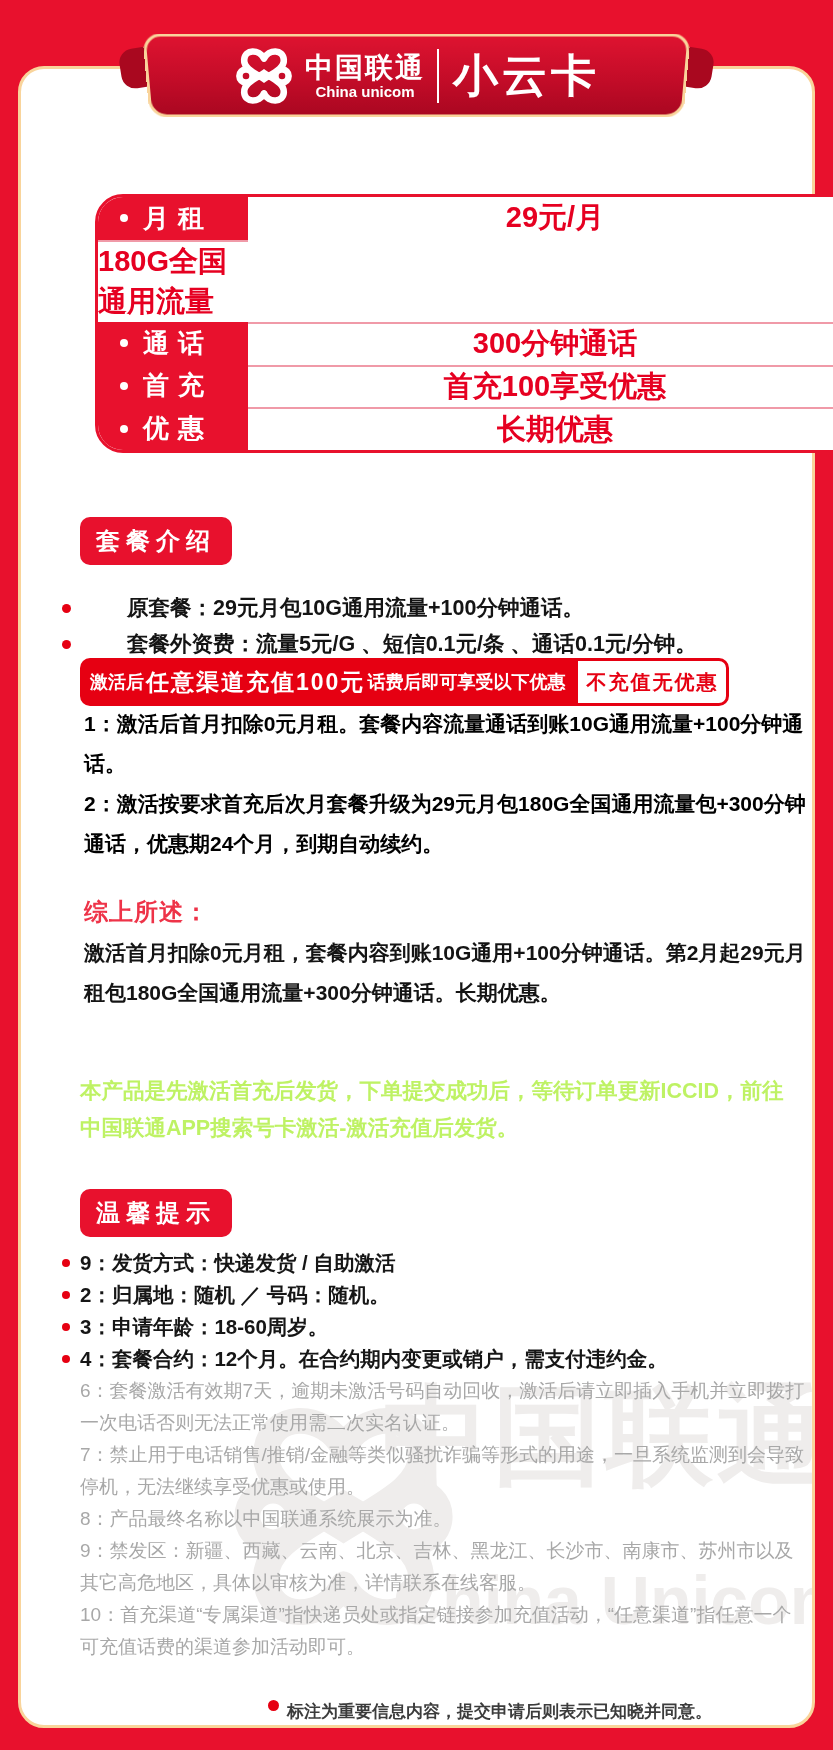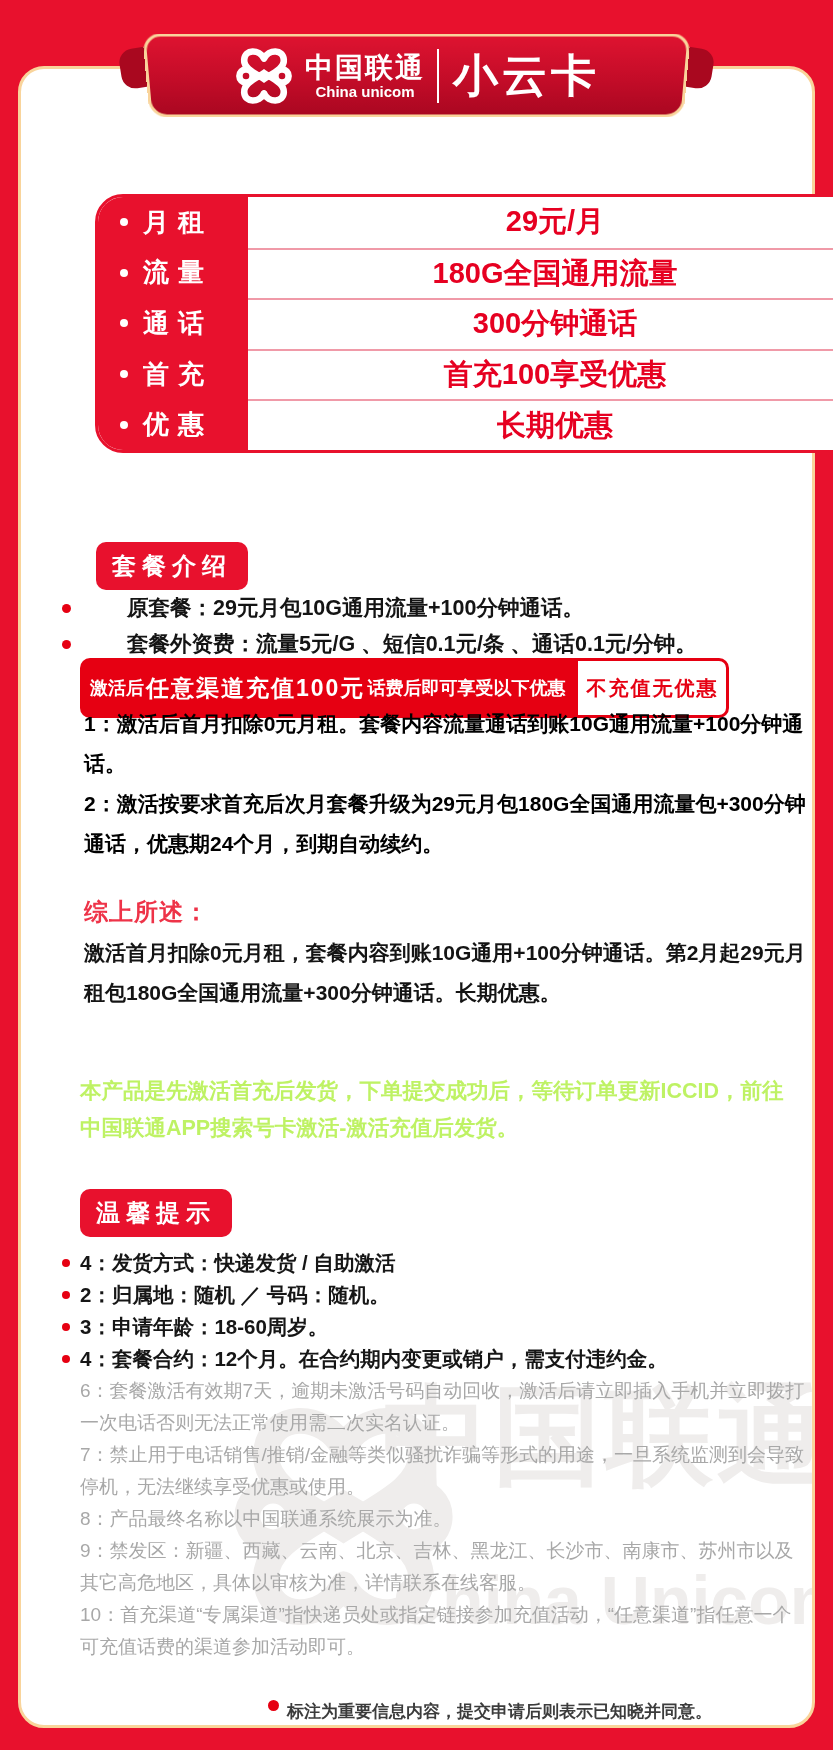--- a/index.html
+++ b/index.html
@@ -33,29 +33,29 @@
   .spec-row{display:grid;grid-template-columns:150px 1fr;}
   .spec-label{background:#e8112d;color:#fff;display:flex;align-items:center;padding-left:22px;
         font-size:26px;font-weight:bold;letter-spacing:9px;}
   .spec-label .dot{width:8px;height:8px;border-radius:50%;background:#fff;margin-right:15px;flex:none;}
   .spec-value{display:flex;align-items:center;justify-content:center;color:#e60021;
         font-size:29px;font-weight:bold;}
   .spec-row:not(:first-child) .spec-value{border-top:2px solid #f09aa8;}
   
   .badge{position:absolute;left:80px;background:#e8112d;color:#fff;border-radius:10px;
         font-size:24px;font-weight:bold;letter-spacing:6px;padding:8px 16px;z-index:2;}
-  #badge-intro{top:542px;margin-left:16px;}
+  #badge-intro{top:517px;}
   #badge-tips{top:1189px;}
   
   .bullets{position:absolute;left:62px;top:592px;width:722px;z-index:2;}
   .bullet-row{display:flex;margin-bottom:3px;gap:44px;}
   .bullet-row .dot{width:9px;height:9px;border-radius:50%;background:#e60012;margin:12px 12px 0 0;flex:none;}
   .bullet-text{font-size:21.5px;font-weight:600;color:#141414;line-height:33px;}
   
-  .banner{position:absolute;left:80px;top:658px;height:60px;display:flex;z-index:2;}
+  .banner{position:absolute;left:80px;top:658px;height:48px;display:flex;z-index:2;}
   .banner-main{background:#e60012;color:#fff;border-radius:10px 0 0 10px;display:flex;
         align-items:center;padding:0 10px;white-space:nowrap;}
   .banner-small{font-size:18px;font-weight:bold;}
   .banner-big{font-size:23px;font-weight:bold;letter-spacing:2px;margin:0 2px;}
   .banner-tag{background:#ffffff;border:3px solid #e60012;border-radius:0 10px 10px 0;color:#e60012;
         font-size:20px;font-weight:bold;letter-spacing:2px;display:flex;align-items:center;
         padding:0 8px;box-sizing:border-box;white-space:nowrap;}
   
   .notes{position:absolute;left:84px;top:704px;width:731px;font-size:21px;font-weight:600;
         color:#000000;line-height:40px;z-index:2;}
@@ -121,24 +121,20 @@
 
   <div class="spec-table">
     <div class="spec-row">
       <div class="spec-label">
           <span class="dot"></span>
           <span>月租</span>
         </div>
       <div class="spec-value">29元/月</div>
     </div>
     <div class="spec-row">
-      <div class="spec-label">
-          <span class="dot"></span>
-          <span>流量</span>
-        </div>
       <div class="spec-value">180G全国通用流量</div>
     </div>
     <div class="spec-row">
       <div class="spec-label">
           <span class="dot"></span>
           <span>通话</span>
         </div>
       <div class="spec-value">300分钟通话</div>
     </div>
     <div class="spec-row">
@@ -187,21 +183,21 @@
   <div class="summary-title">综上所述：</div>
   <div class="summary-body">激活首月扣除0元月租，套餐内容到账10G通用+100分钟通话。第2月起29元月租包180G全国通用流量+300分钟通话。长期优惠。</div>
 
   <div class="shipping">本产品是先激活首充后发货，下单提交成功后，等待订单更新ICCID，前往中国联通APP搜索号卡激活-激活充值后发货。</div>
 
   <div class="badge" id="badge-tips">温馨提示</div>
 
   <div class="tips">
     <div class="tip">
       <span class="dot"></span>
-      <span class="tip-text-dark">4：发货方式：快递发货 / 自助激活</span>
+      <span class="tip-text-dark">9：发货方式：快递发货 / 自助激活</span>
     </div>
     <div class="tip">
       <span class="dot"></span>
       <span class="tip-text-dark">2：归属地：随机 ／ 号码：随机。</span>
     </div>
     <div class="tip">
       <span class="dot"></span>
       <span class="tip-text-dark">3：申请年龄：18-60周岁。</span>
     </div>
     <div class="tip">

